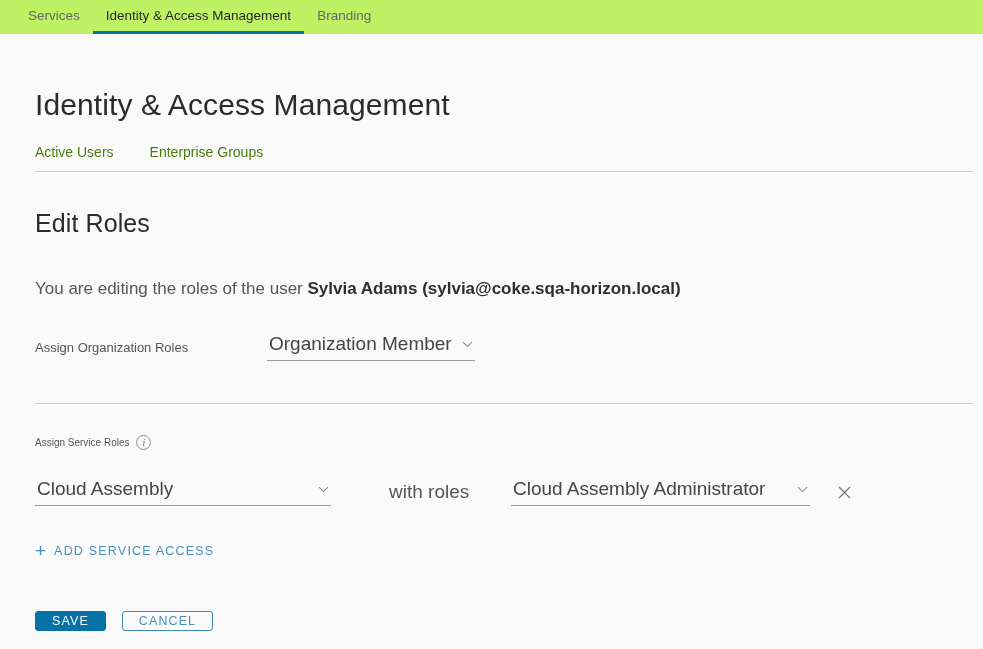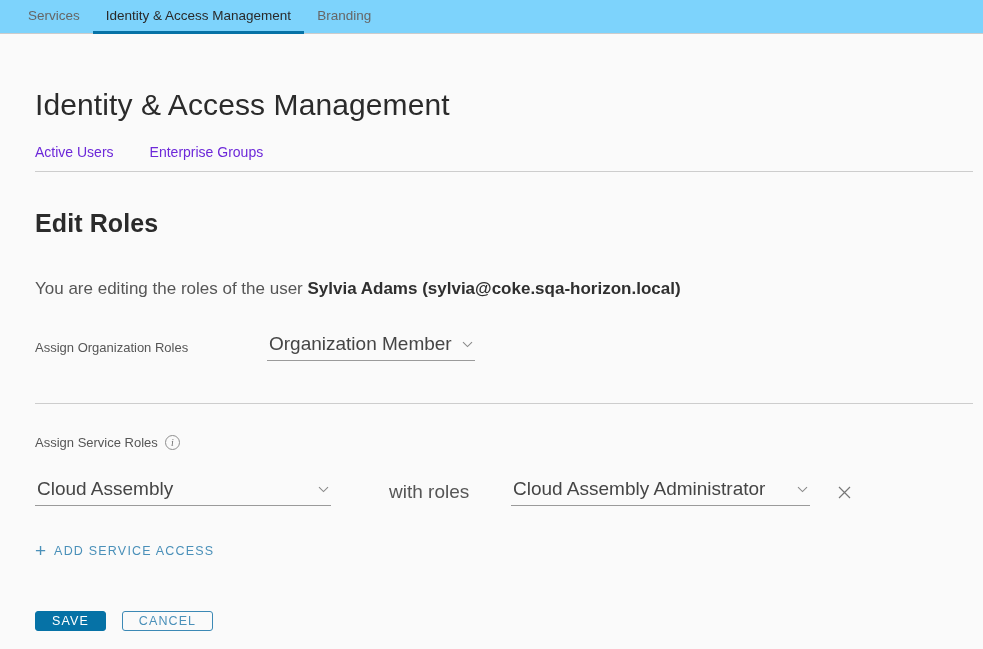--- a/index.html
+++ b/index.html
@@ -11,21 +11,21 @@
     height: 649px;
     background: #fafafa;
     font-family: "Liberation Sans", sans-serif;
     color: #565656;
     overflow: hidden;
   }
 
   
   .topnav {
     height: 34px;
-    background: #7dd3fc;
+    background: #bef264;
     border-bottom: 1px solid #cccccc;
     display: flex;
     align-items: stretch;
     padding-left: 15px;
     box-sizing: border-box;
   }
   .topnav-tab {
     display: flex;
     align-items: center;
     padding: 0 13px;
@@ -56,30 +56,30 @@
 
   .subtabs {
     display: flex;
     margin-top: 22px;
     border-bottom: 1px solid #cdcdcd;
     width: 938px;
     box-sizing: border-box;
   }
   .subtab {
     font-size: 14px;
-    color: #6d28d9;
+    color: #4d7c0f;
     padding: 0 0 11px 0;
     margin-right: 36px;
     cursor: pointer;
     white-space: nowrap;
   }
 
   .section-title {
     font-size: 25px;
-    font-weight: 700;
+    font-weight: 400;
     color: #2b2b2b;
     margin: 0;
     padding-top: 37px;
     letter-spacing: 0.1px;
   }
 
   .edit-desc {
     font-size: 17px;
     color: #565656;
     margin: 0;
@@ -130,21 +130,21 @@
     margin-top: 42px;
   }
 
   
   .svc-head {
     display: flex;
     align-items: center;
     padding-top: 31px;
   }
   .svc-head-label {
-    font-size: 13px;
+    font-size: 10px;
     color: #565656;
   }
   .info-icon {
     margin-left: 7px;
     width: 15px;
     height: 15px;
     border: 1px solid #8e8e8e;
     border-radius: 50%;
     color: #6d6d6d;
     font-size: 10px;

